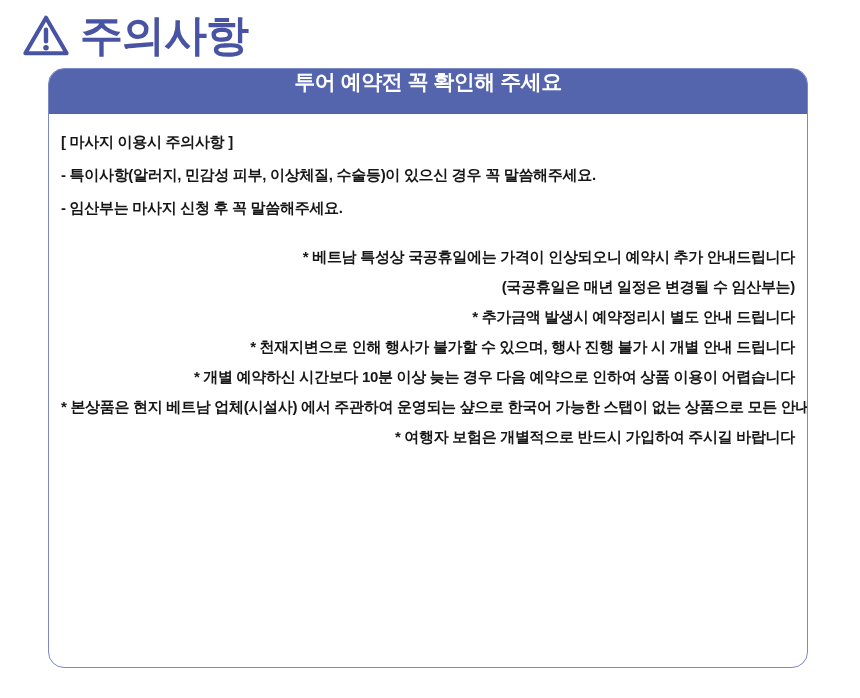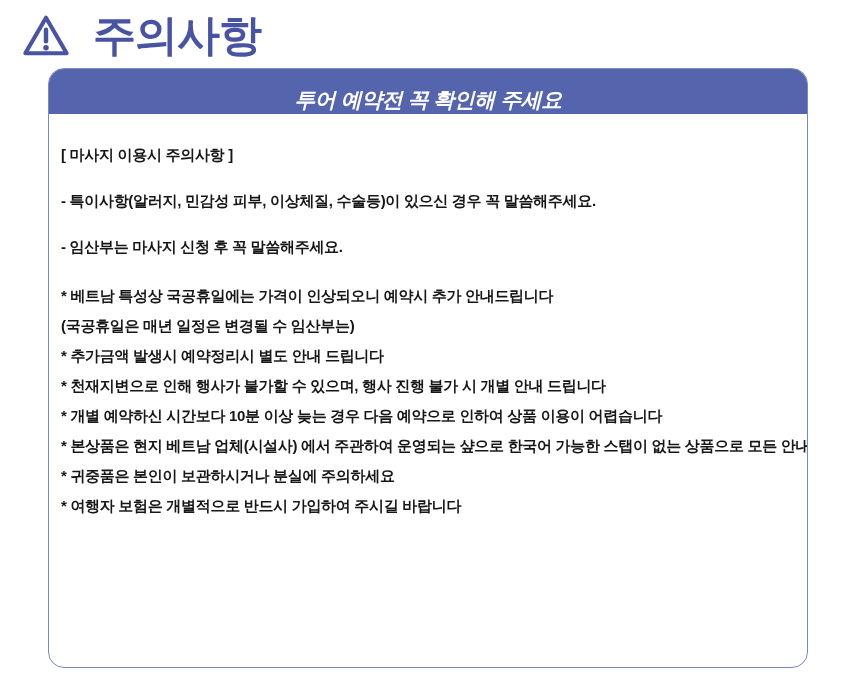--- a/index.html
+++ b/index.html
@@ -14,21 +14,21 @@
   }
 
   
   .page-header {
     position: absolute;
     left: 20px;
     top: 6px;
     height: 58px;
     display: flex;
     align-items: center;
-    gap: 21px;
+    gap: 8px;
   }
   .warn-icon { width: 52px; height: 47px; display: block; }
   .page-title {
     margin: 0;
     font-size: 43px;
     font-weight: 900;
     color: #4953a3;
     letter-spacing: -1px;
     line-height: 1;
   }
@@ -47,34 +47,33 @@
   }
   .card-header {
     height: 46px;
     margin: -1.5px -1.5px 0 -1.5px;
     background: #5464ad;
     border-radius: 15px 15px 0 0;
     color: #ffffff;
     font-size: 21px;
     font-weight: bold;
     display: flex;
-    align-items: flex-end;
+    align-items: flex-start;
     justify-content: center;
     letter-spacing: -0.5px;
-    font-style: italic;
   }
   .card-body {
     padding: 11px 12px 0 12px;
     color: #161616;
     font-size: 15px;
     font-weight: 600;
     letter-spacing: -0.3px;
   }
-  .ln  { line-height: 33px; white-space: nowrap; margin-top: 13px; }
-  .ln2 { line-height: 30px; white-space: nowrap; }
+  .ln  { line-height: 33px; white-space: nowrap; }
+  .ln2 { line-height: 30px; white-space: nowrap; text-align: right; }
   .gap { height: 18px; }
   .indent { padding-left: 9px; }
 </style>
 </head>
 <body>
 
 <div class="page-header">
   <span>
     <svg class="warn-icon" viewBox="0 0 64 58" aria-hidden="true">
       <path d="M32 7 L57.5 51 L6.5 51 Z" fill="none" stroke="#4953a3" stroke-width="5" stroke-linejoin="round"></path>
@@ -95,16 +94,15 @@
     <div class="ln">- 임산부는 마사지 신청 후 꼭 말씀해주세요.</div>
 
     <div class="gap"></div>
 
     <div class="ln2">* 베트남 특성상 국공휴일에는 가격이 인상되오니 예약시 추가 안내드립니다</div>
     <div class="ln2">(국공휴일은 매년 일정은 변경될 수 임산부는)</div>
     <div class="ln2">* 추가금액 발생시 예약정리시 별도 안내 드립니다</div>
     <div class="ln2">* 천재지변으로 인해 행사가 불가할 수 있으며, 행사 진행 불가 시 개별 안내 드립니다</div>
     <div class="ln2">* 개별 예약하신 시간보다 10분 이상 늦는 경우 다음 예약으로 인하여 상품 이용이 어렵습니다</div>
     <div class="ln2">* 본상품은 현지 베트남 업체(시설사) 에서 주관하여 운영되는 샾으로 한국어 가능한 스탭이 없는 상품으로 모든 안내는</div>
-    <div class="ln2">* 귀중품은 본인이 보관하시거나 분실에 주의하세요</div>
     <div class="ln2">* 여행자 보험은 개별적으로 반드시 가입하여 주시길 바랍니다</div>
   </div>
 </div>
 
 </body></html>

